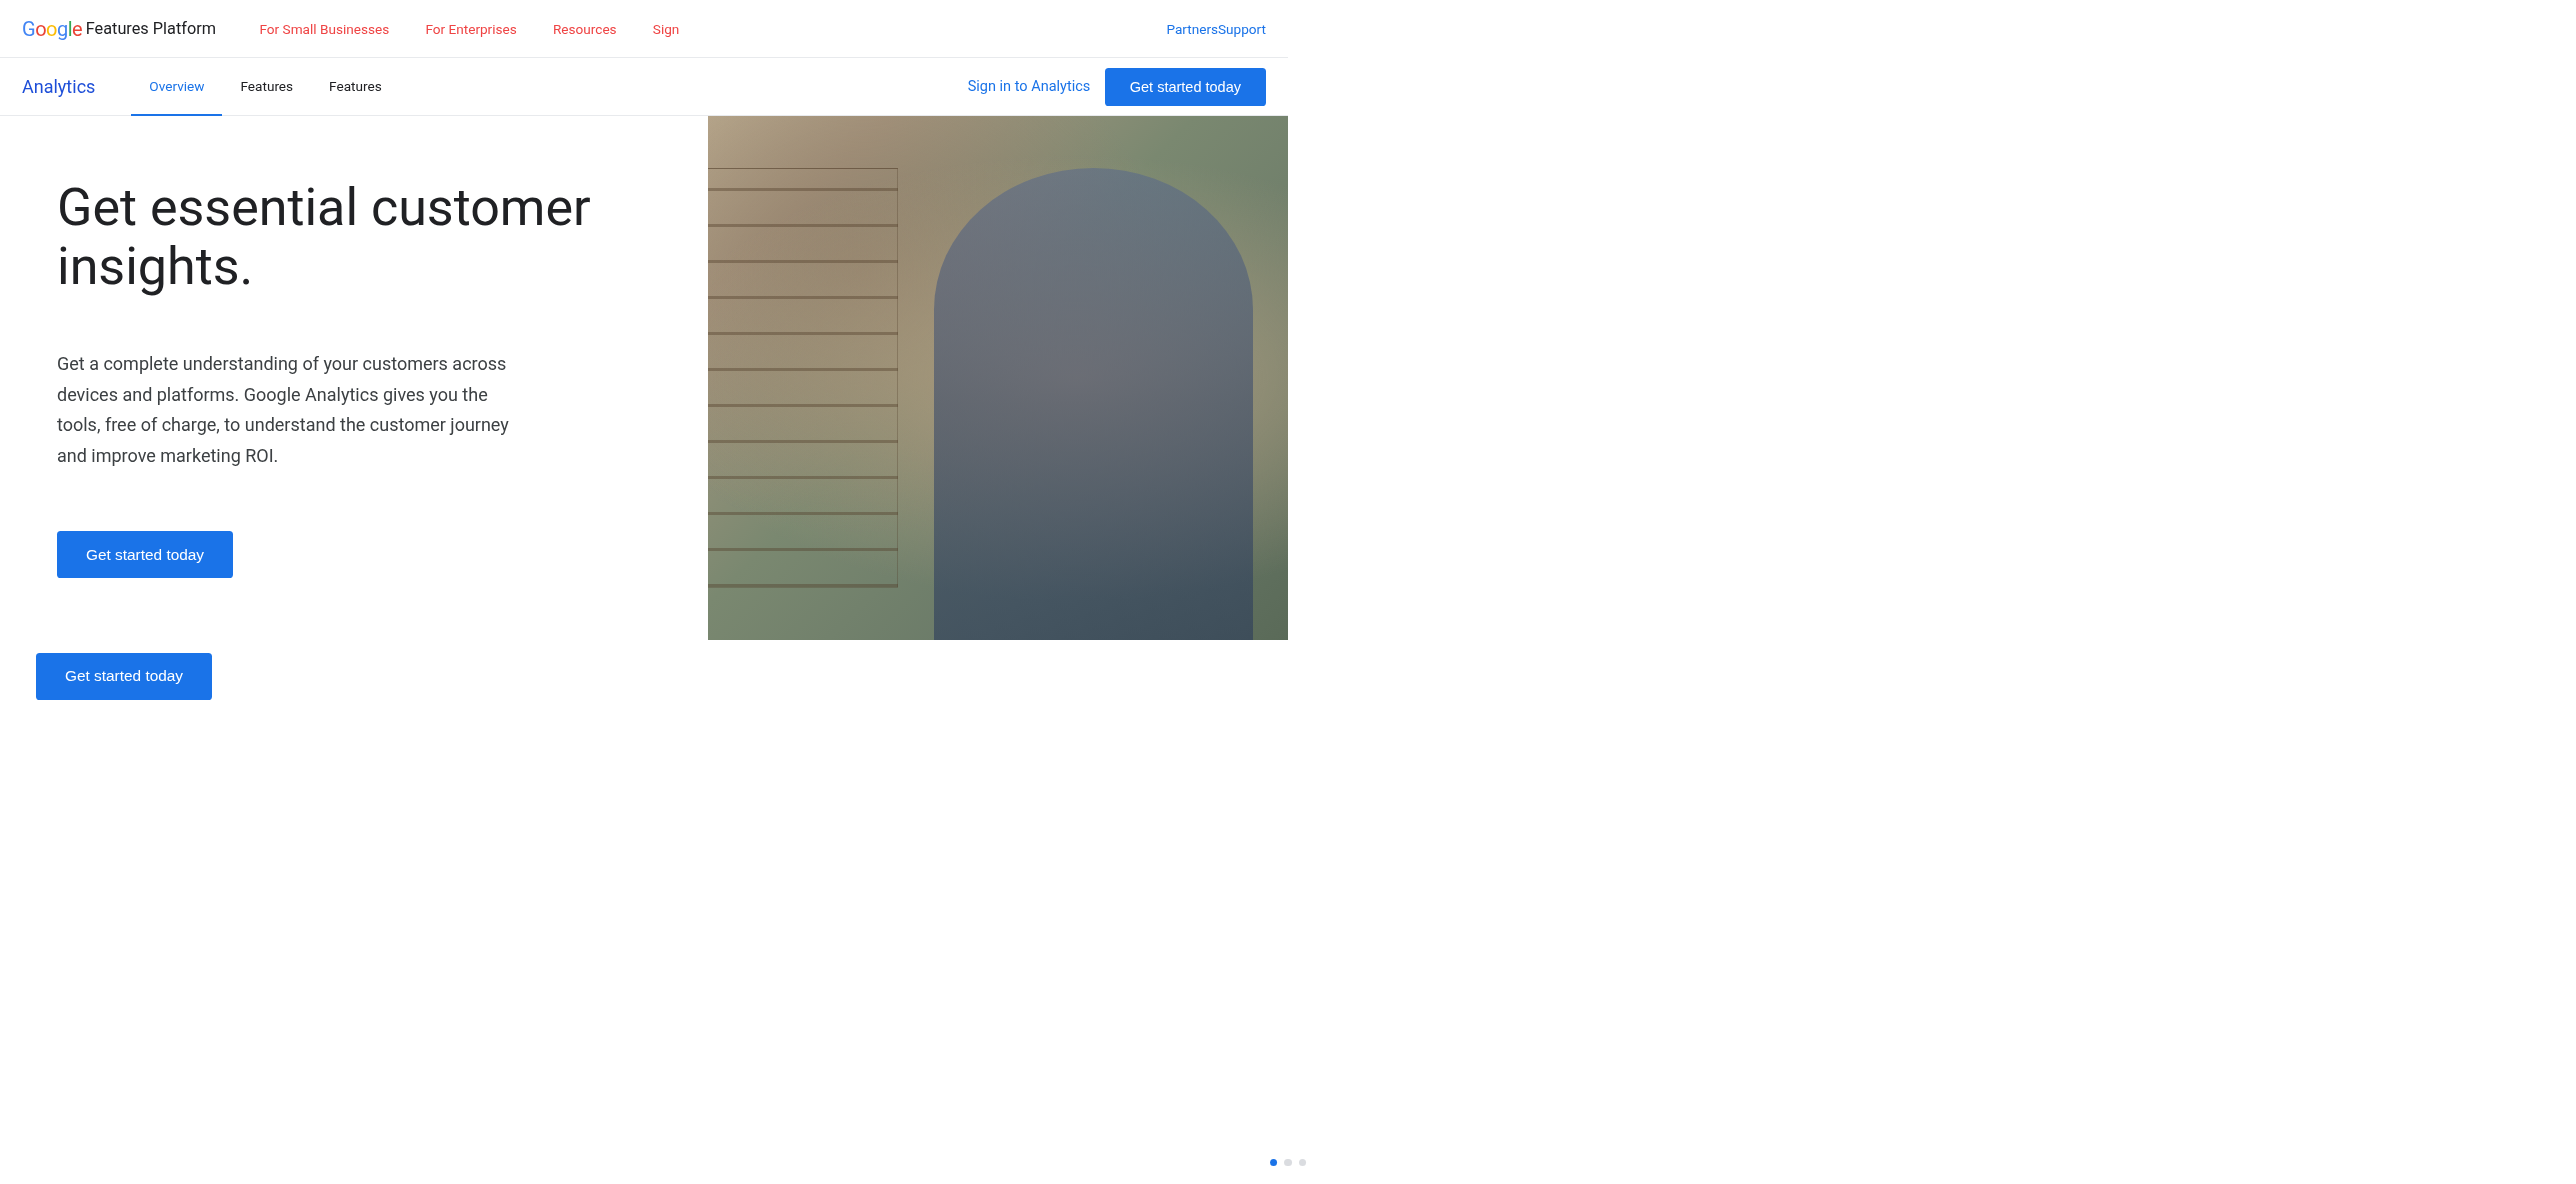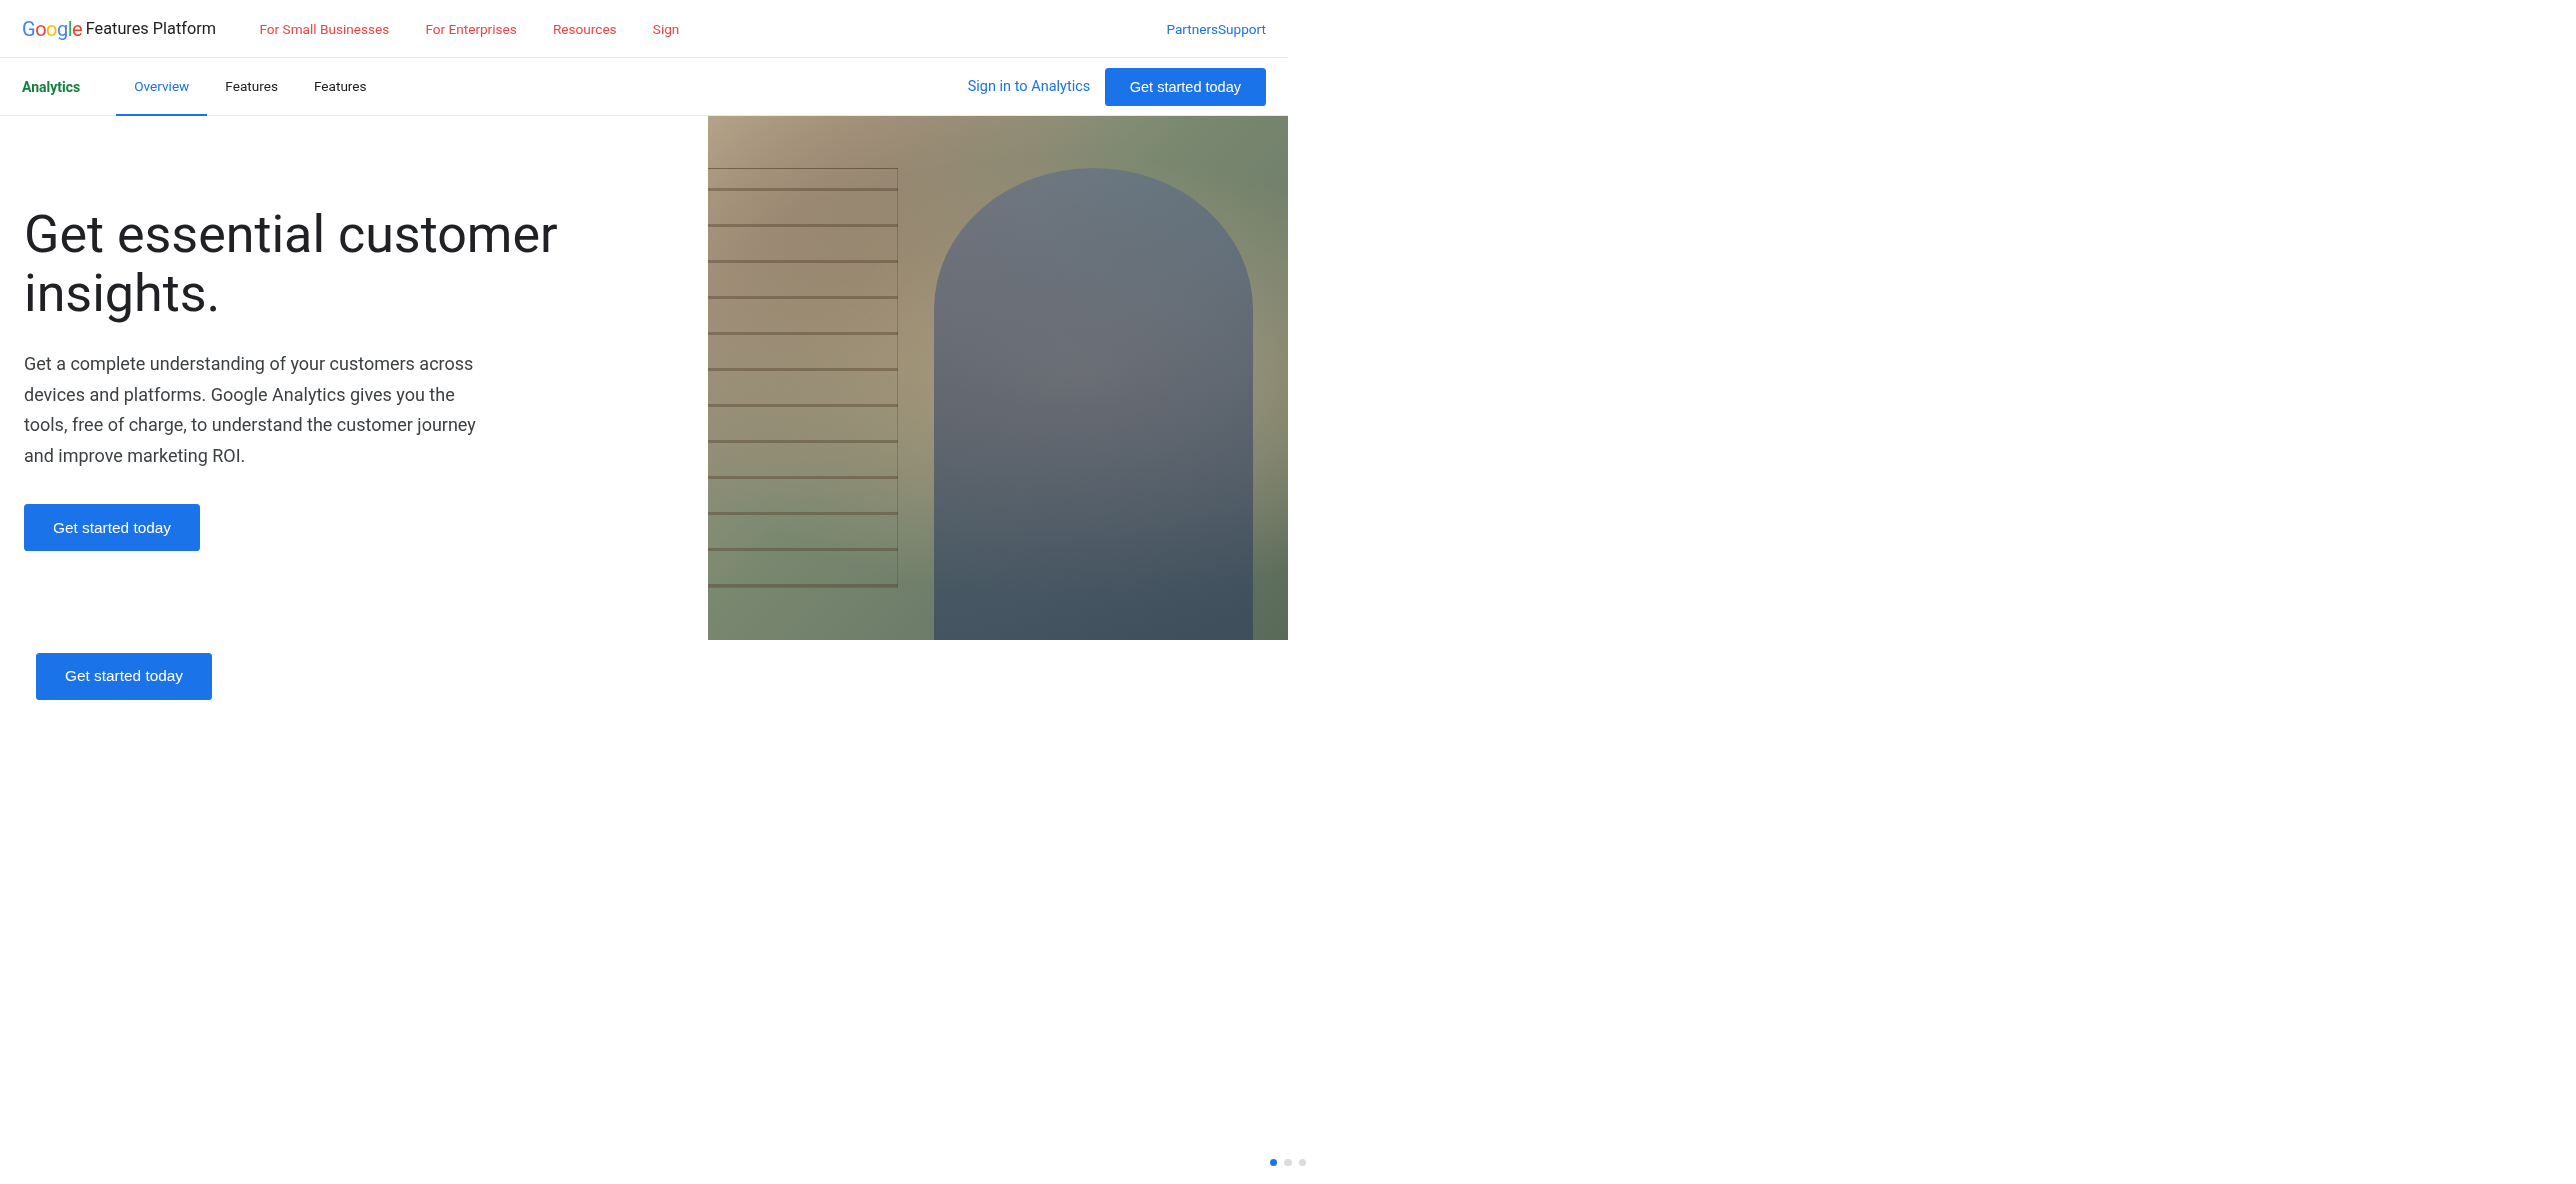--- a/index.html
+++ b/index.html
@@ -84,23 +84,23 @@
       display: flex;
       align-items: center;
       padding: 0 22px;
       height: 58px;
       background: #fff;
       border-bottom: 0.9px solid #e8eaed;
       position: relative;
     }
 
     .analytics-title {
-      font-size: 14px;
-      color: #15803d;
-      font-weight: 700;
+      font-size: 18px;
+      color: #1d4ed8;
+      font-weight: 400;
       margin-right: 36px;
       flex-shrink: 0;
     }
 
     .sub-nav-links {
       display: flex;
       align-items: center;
       gap: 0;
       flex: 1;
     }
@@ -152,26 +152,27 @@
     .hero {
       display: flex;
       position: relative;
       min-height: 524px;
       background: #fff;
       overflow: hidden;
     }
 
     .hero-content {
       width: 55%;
-      padding: 54px 36px 54px 24px;
+      padding: 54px 36px 54px 57px;
       display: flex;
       flex-direction: column;
       justify-content: center;
       z-index: 2;
       background: #fff;
+      gap: 27px;
     }
 
     .hero-headline {
       font-size: 52px;
       font-weight: 400;
       color: #202124;
       line-height: 1.15;
       margin-bottom: 25px;
     }
 

